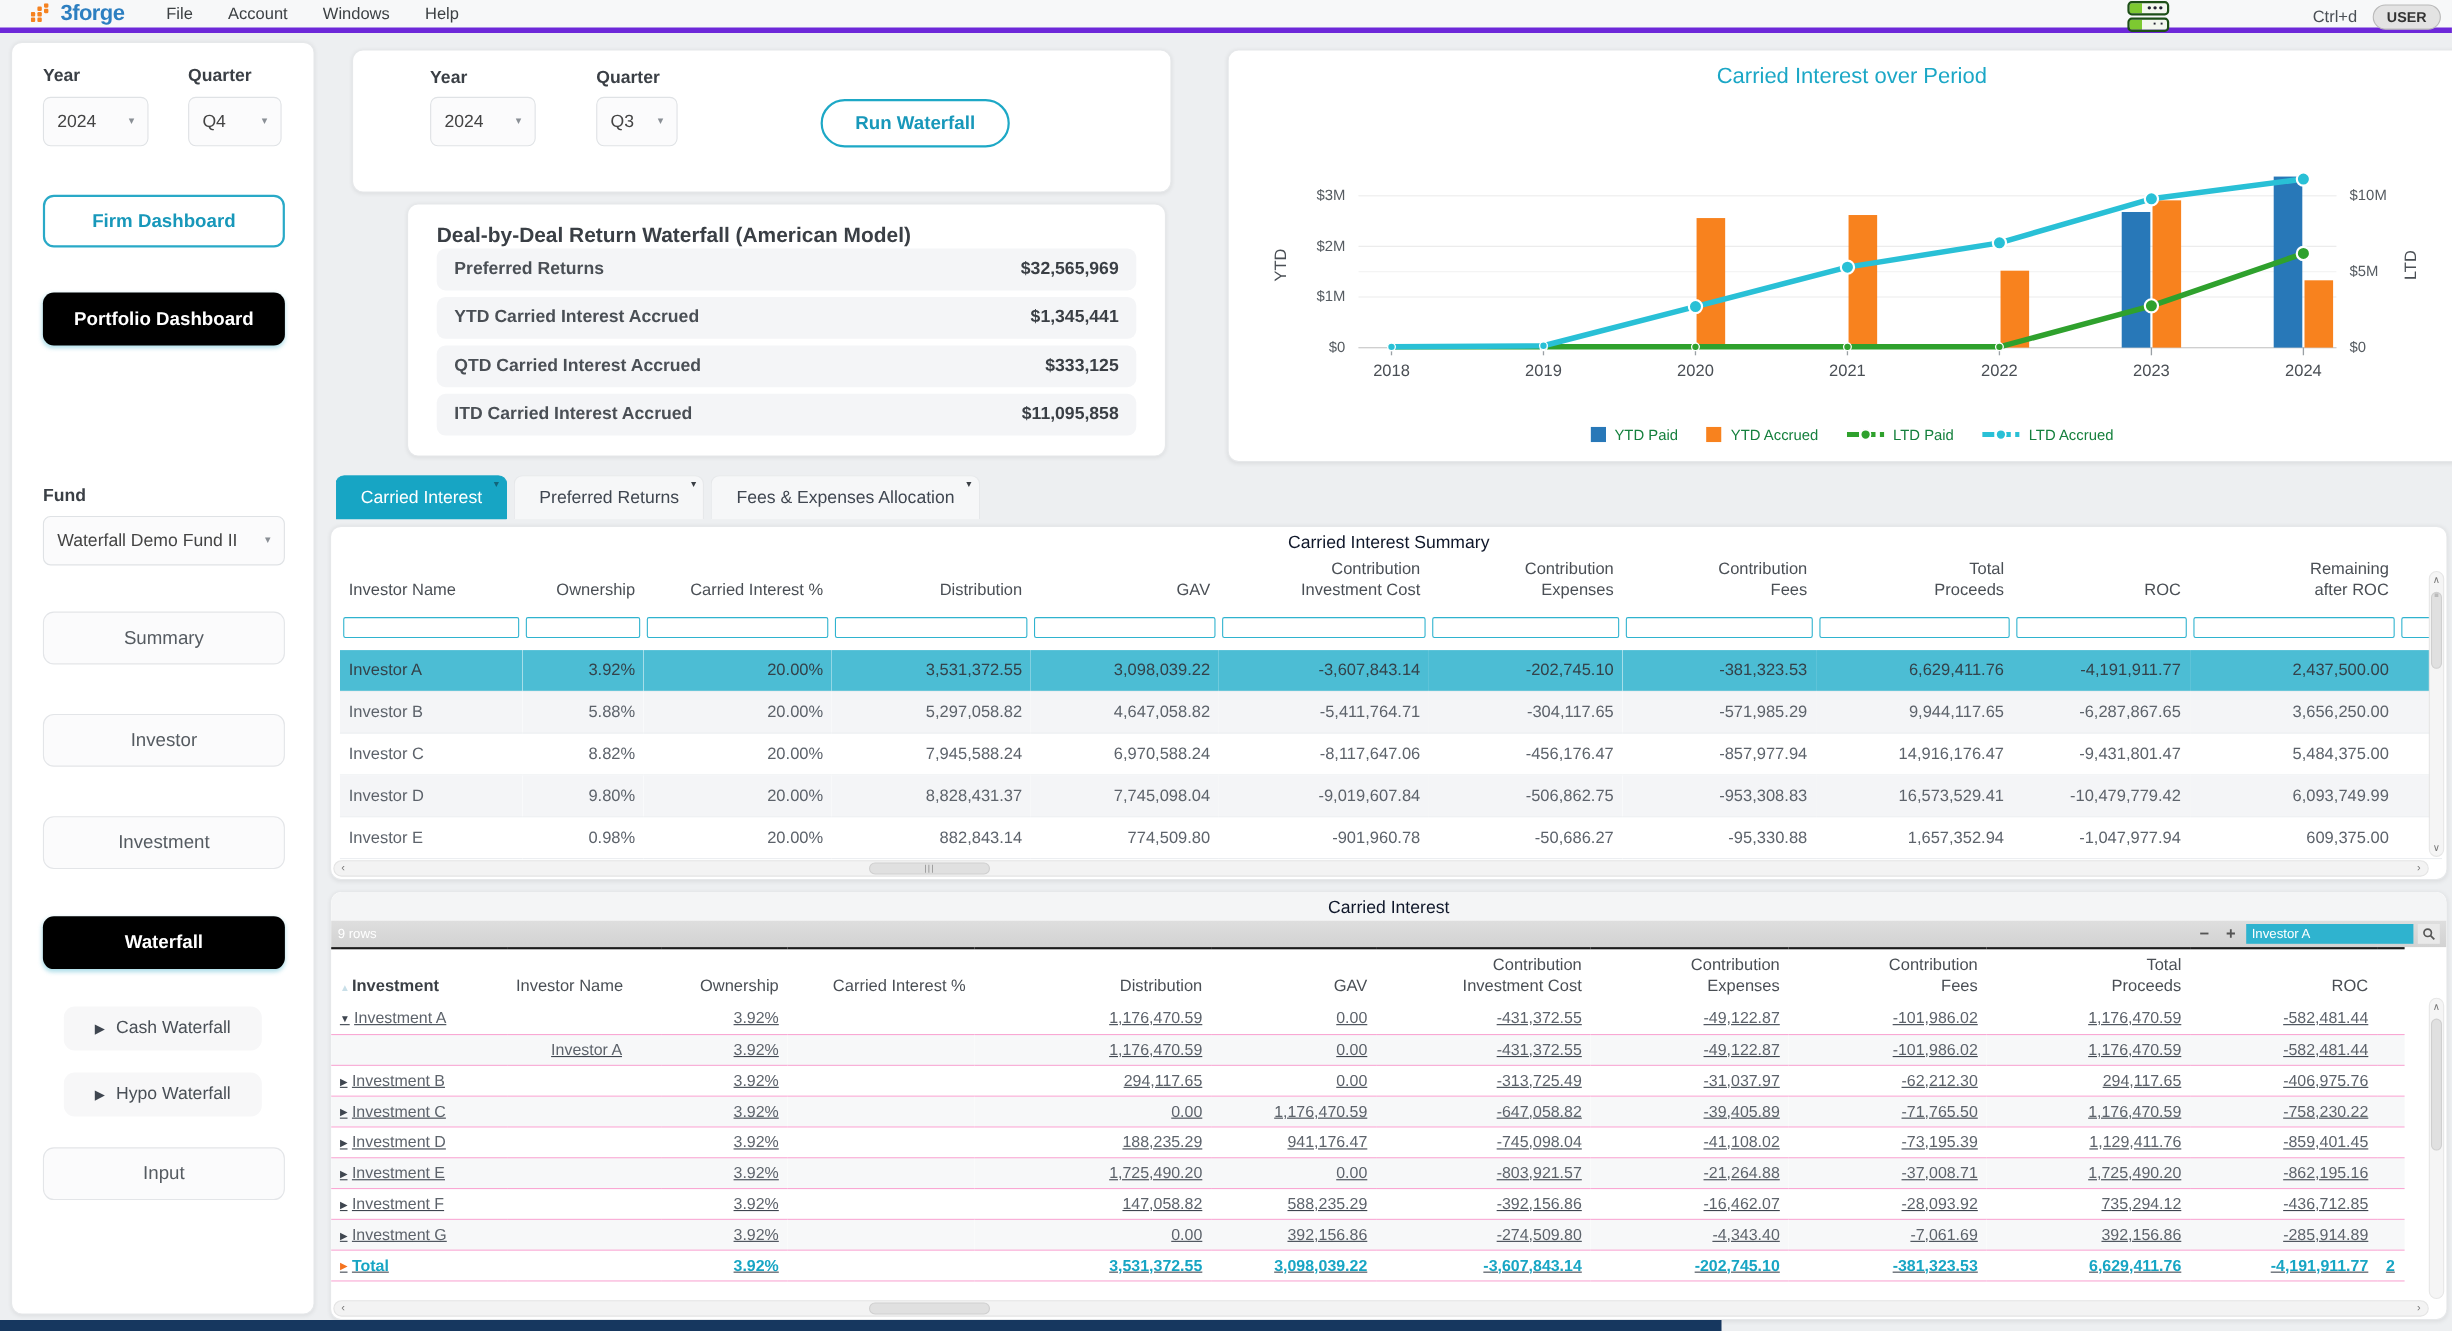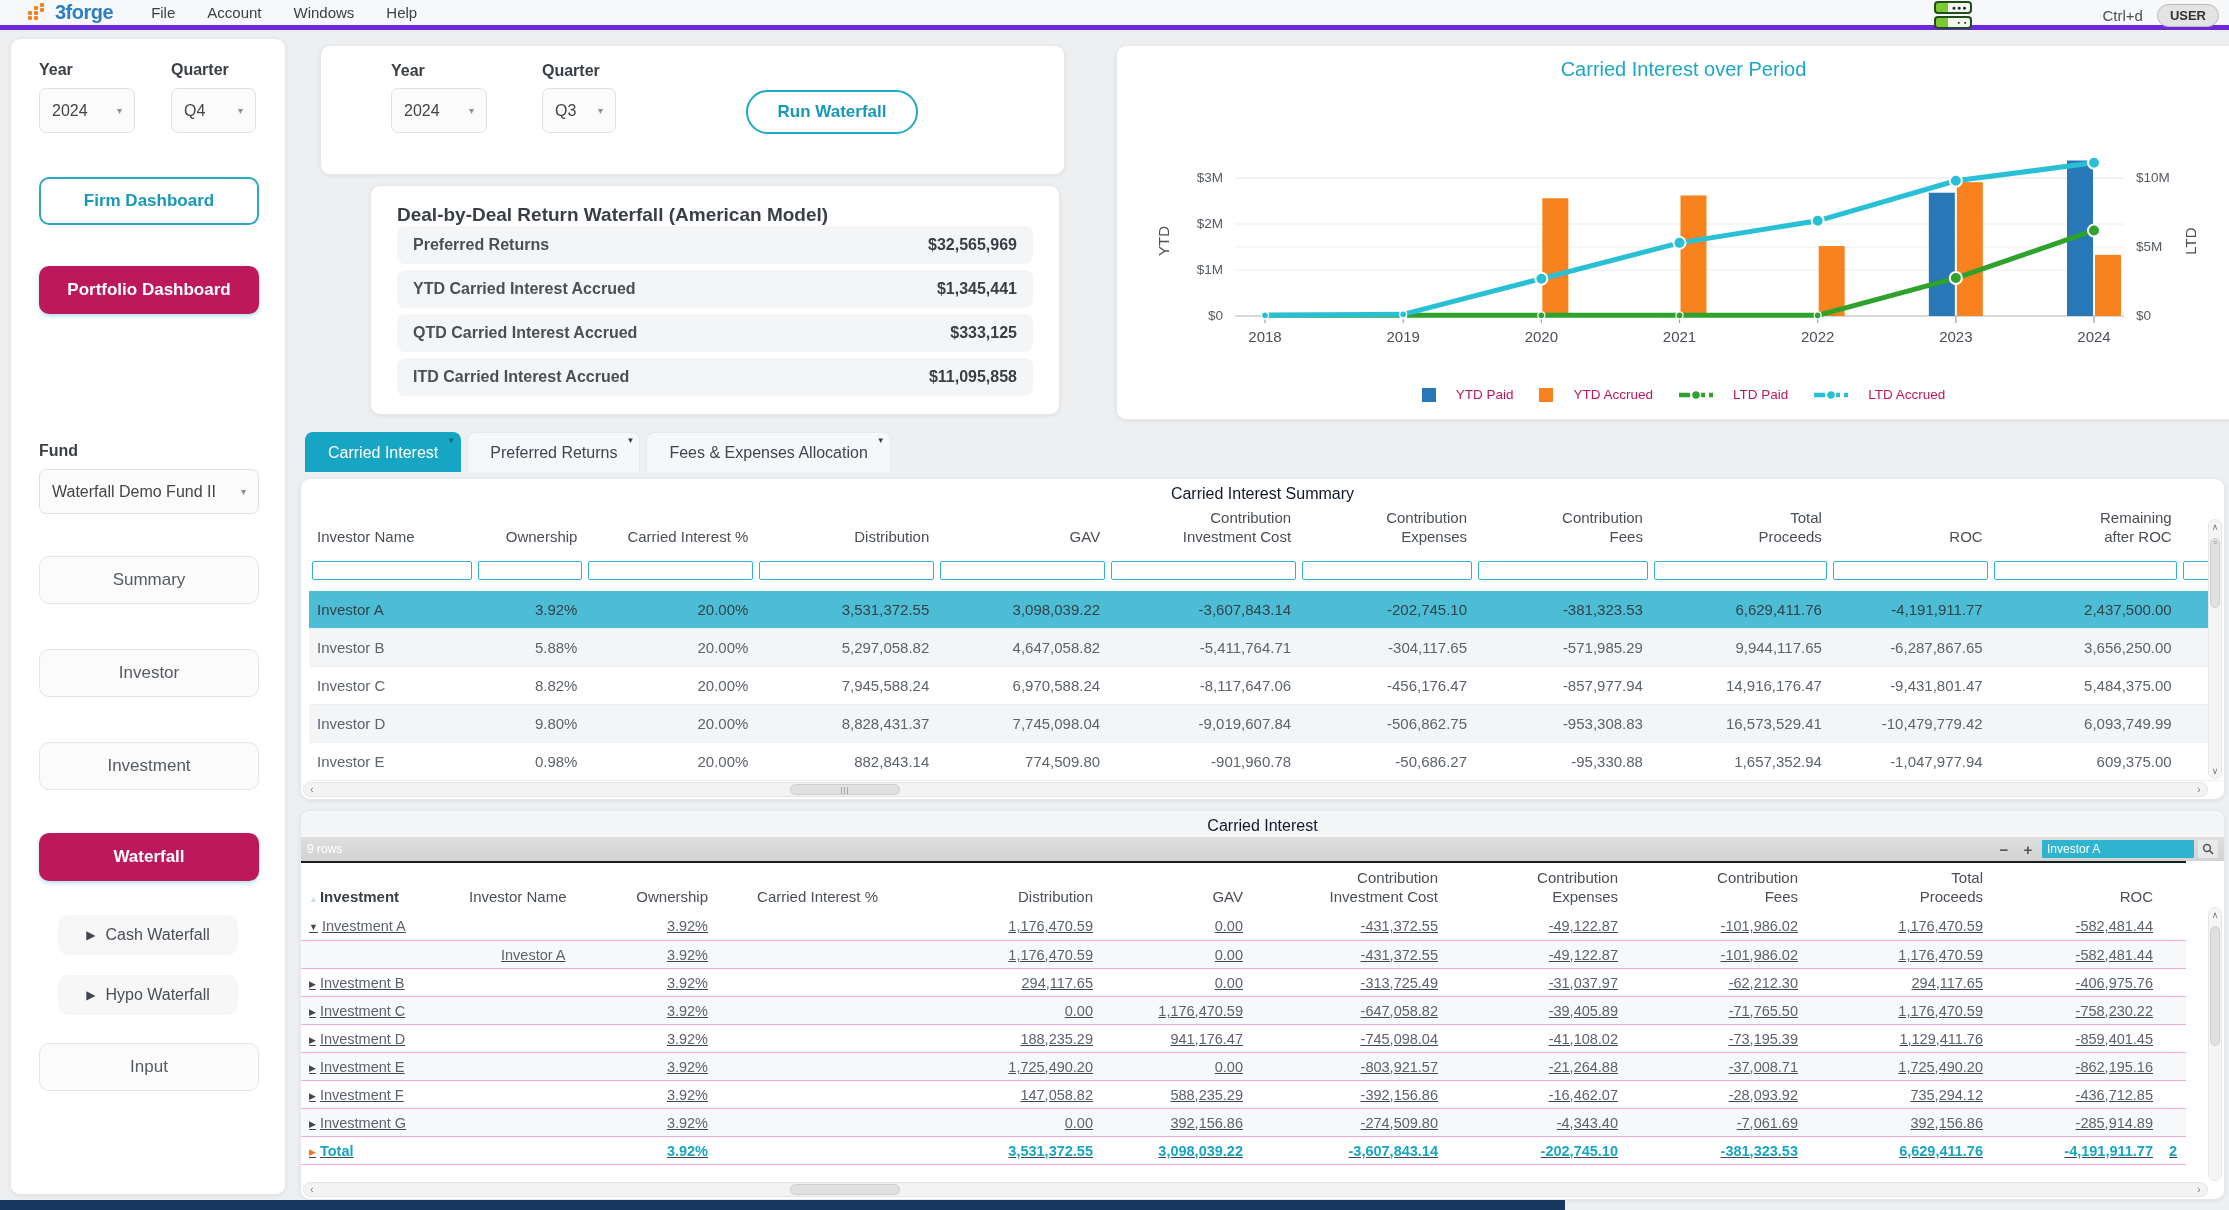--- a/index.html
+++ b/index.html
@@ -29,21 +29,21 @@
   
   .sidebar { left:10px; top:38px; width:276px; height:1157px; padding:22px 28px; }
   .fld-row { display:flex; gap:36px; }
   .fld label { font-size:16px; font-weight:bold; color:#3a3f45; display:block; margin-bottom:9px; }
   .select { background:#fbfbfc; border:1px solid #dfe2e5; border-radius:7px; height:45px;
     display:flex; align-items:center; padding:0 12px; font-size:16px; color:#444; justify-content:space-between; cursor:pointer; }
   .select .caret { font-size:10px; color:#8a8f95; margin-left:10px; }
   .sb-btn { width:220px; height:48px; border-radius:10px; display:flex; align-items:center; justify-content:center;
     font-size:17px; cursor:pointer; margin:0 auto; }
   .sb-outline { border:2px solid #29a9c7; color:#1898ba; font-weight:bold; background:#fff; }
-  .sb-filled  { background:#be185d; color:#fff; font-weight:bold; box-shadow:0 2px 4px rgba(53,173,201,.4); }
+  .sb-filled  { background:#000000; color:#fff; font-weight:bold; box-shadow:0 2px 4px rgba(53,173,201,.4); }
   .sb-plain   { background:#fbfbfc; border:1px solid #e3e5e8; color:#555b61; }
   .sb-sub     { background:#f7f7f8; border:none; width:180px; height:40px; color:#494f56; font-size:16px; gap:10px; }
   .sb-sub .tri { font-size:12px; color:#3f4650; }
 
   
   .run-card { left:320px; top:45px; width:745px; height:130px; padding:16px 0 0 70px; }
   .run-card .fld label { margin-bottom:8px; }
   .run-inner { display:flex; align-items:flex-start; gap:55px; }
   .run-btn { margin-top:28px; margin-left:75px; width:172px; height:44px; border:2.5px solid #1da8c6;
     border-radius:22px; color:#1898ba; font-weight:bold; font-size:17px;
@@ -54,21 +54,21 @@
   .deal-title { font-size:19px; font-weight:bold; color:#3a3f45; }
   .deal-row { background:#f4f5f7; border-radius:8px; height:38px; display:flex; align-items:center;
     justify-content:space-between; padding:0 16px; margin-bottom:6px; }
   .deal-row .lbl { font-size:16px; font-weight:bold; color:#4a4f55; }
   .deal-row .val { font-size:16px; font-weight:bold; color:#3a3f45; }
 
   
   .chart-card { left:1116px; top:45px; width:1135px; height:375px; padding-top:12px; }
   .chart-title { text-align:center; color:#1ba7c6; font-size:20px; }
   .legend { display:flex; justify-content:center; gap:26px; margin-top:2px; }
-  .legend-item { display:flex; align-items:center; gap:20px; font-size:13.5px; color:#be185d; }
+  .legend-item { display:flex; align-items:flex-start; gap:8px; font-size:13.5px; color:#15803d; }
 
   
   .tabs { position:absolute; left:305px; top:432px; display:flex; gap:6px; z-index:5; }
   .tab { height:40px; border-radius:8px 8px 0 0; padding:0 22px; display:flex; align-items:center;
     font-size:16px; background:#f6f7f8; border:1px solid #e6e8ea; border-bottom:none; color:#3f4650; cursor:pointer; position:relative; }
   .tab.active { background:#17a5c4; color:#fff; border-color:#17a5c4; }
   .tab .tab-caret { position:absolute; top:3px; right:5px; font-size:8px; color:#3a3f45; }
   .tab.active .tab-caret { color:#12657a; }
 
   

